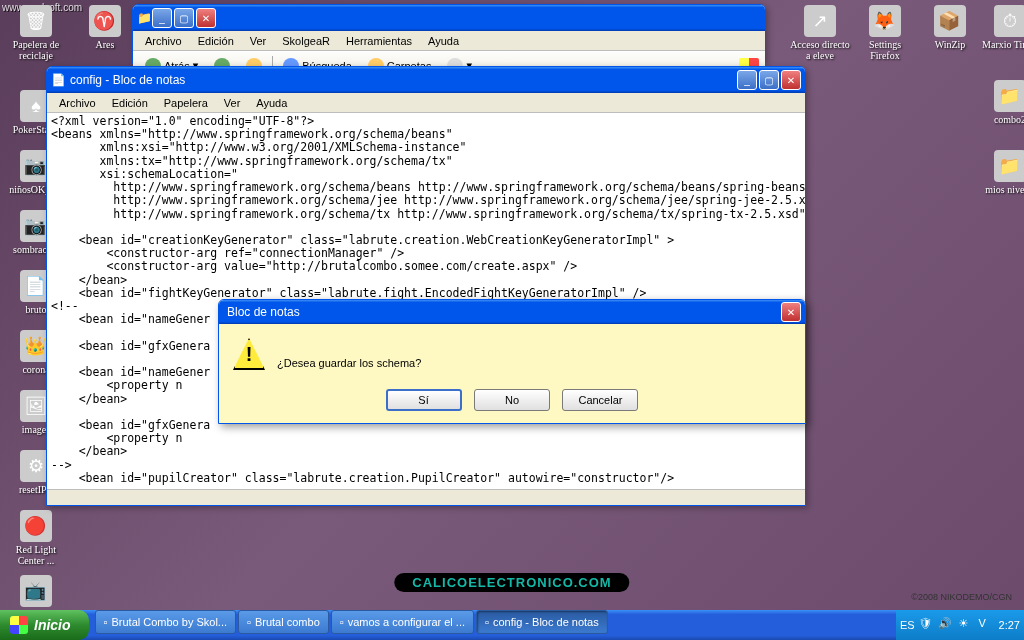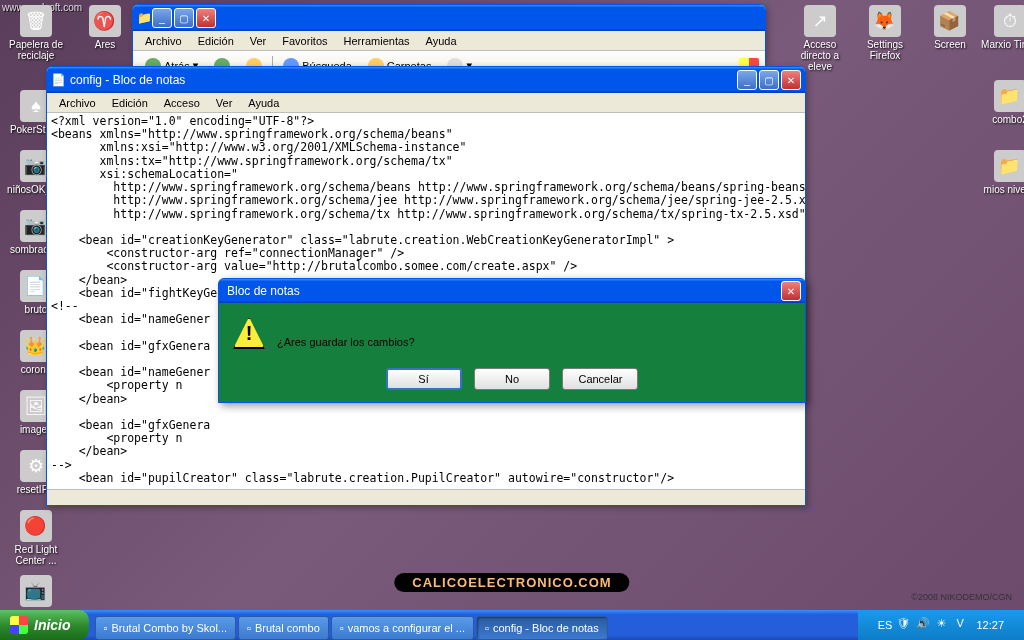--- a/index.html
+++ b/index.html
@@ -3,59 +3,59 @@
 <meta charset="utf-8">
 <style>
 * { margin: 0; padding: 0; box-sizing: border-box; font-family: Tahoma, sans-serif; }
 body { width: 1024px; height: 640px; overflow: hidden; background: #6b4a6b; position: relative; }
 
 .desktop { position: absolute; inset: 0; background: linear-gradient(135deg, #5a3d5a 0%, #7a5a7a 50%, #6b4a6b 100%); }
 .desktop::before { content:""; position:absolute; right:15px; bottom:45px; color:#000; font-size:9px; }
 
 .desktop-icon { position: absolute; width: 60px; text-align: center; color: #fff; font-size: 10px; cursor: pointer; }
 .desktop-icon .icn { width: 32px; height: 32px; margin: 0 auto 2px; background: #ccc; border-radius: 4px; display:flex; align-items:center; justify-content:center; font-size:18px; }
-.desktop-icon .lbl { text-shadow: 1px 1px 2px #000; line-height: 1.1; }
+.desktop-icon .lbl { text-shadow: 1px 1px 2px #000; line-height: 1.1; font-family: Liberation Serif, serif; }
 
 .watermark { position: absolute; top: 2px; left: 2px; color: #fff; font-size: 10px; opacity: 0.8; text-shadow: 1px 1px #000; }
 .copyright { position: absolute; bottom: 38px; right: 12px; color: #333; font-size: 9px; }
-.calico { position: absolute; bottom: 48px; left: 50%; transform: translateX(-50%); color: #fdba74; font-size: 13px; font-weight: bold; letter-spacing: 1px; background:#000; padding:2px 18px; border-radius:10px; }
+.calico { position: absolute; bottom: 48px; left: 50%; transform: translateX(-50%); color: #14b8a6; font-size: 13px; font-weight: bold; letter-spacing: 1px; background:#000; padding:2px 18px; border-radius:10px; }
 
 .window { position: absolute; border: 1px solid #0055ea; border-radius: 6px 6px 0 0; box-shadow: 2px 2px 6px rgba(0,0,0,0.3); background: #ece9d8; }
 .titlebar { height: 26px; background: linear-gradient(#3b90f7, #0055ea 10%, #0055ea 90%, #003bb0); color: #fff; display: flex; align-items: center; padding: 0 4px; border-radius: 5px 5px 0 0; font-size: 12px; }
 .titlebar .ttl { flex: 1; padding-left: 4px; white-space: nowrap; overflow: hidden; }
 .winbtns { display: flex; gap: 2px; }
 .winbtn { width: 20px; height: 20px; background: linear-gradient(#7ba7e8, #3b6fc8); border: 1px solid #fff; border-radius: 3px; color:#fff; font-size:10px; display:flex; align-items:center; justify-content:center; cursor:pointer; }
 .winbtn.close { background: linear-gradient(#f08080, #c03030); }
 
 .menubar { height: 20px; background: #ece9d8; display: flex; align-items: center; padding: 0 4px; font-size: 11px; border-bottom: 1px solid #bdbdbd; }
 .menubar span { padding: 2px 8px; cursor: default; }
 
 .toolbar { height: 30px; background: linear-gradient(#fefefe,#ece9d8); display:flex; align-items:center; padding:0 6px; font-size:11px; gap:4px; border-bottom:1px solid #bdbdbd; }
 .tbtn { padding: 3px 6px; display:flex; align-items:center; gap:3px; cursor:pointer; border-radius:3px; }
 .tbtn .ic { width:16px; height:16px; background:#6a6; border-radius:50%; display:inline-block; }
 
 .notepad-body { height: calc(100% - 46px); background:#fff; font-family: 'Lucida Console', monospace; font-size: 11.5px; padding: 2px 4px; white-space: pre; overflow: auto; color:#000; line-height:1.15; }
 .scrollbar-h { position:absolute; bottom:0; left:0; right:0; height:16px; background:#ece9d8; border-top:1px solid #bdbdbd; }
 
-.dialog { position: absolute; border: 1px solid #0055ea; background: #15803d; box-shadow: 3px 3px 8px rgba(0,0,0,0.4); border-radius: 6px 6px 0 0; }
+.dialog { position: absolute; border: 1px solid #0055ea; background: #fef9c3; box-shadow: 3px 3px 8px rgba(0,0,0,0.4); border-radius: 6px 6px 0 0; margin-top: 21px; }
 .dialog .titlebar { height: 24px; }
 .dlg-body { padding: 14px 14px 12px; font-size: 11px; display:flex; gap:12px; }
 .dlg-icon { width:32px; height:32px; background:#ffeb3b; border:2px solid #000; display:flex; align-items:center; justify-content:center; font-size:20px; font-weight:bold; clip-path: polygon(50% 0, 100% 100%, 0 100%); }
 .dlg-msg { line-height:1.5; }
 .dlg-btns { text-align:center; padding: 6px 8px 12px; }
 .dlg-btns button { width:76px; height:22px; margin:0 4px; font-size:11px; background:linear-gradient(#fff,#e0e0e0); border:1px solid #7a7a7a; border-radius:3px; cursor:pointer; }
 .dlg-btns button:first-child { border:2px solid #3b6fc8; }
 
-.taskbar { position: absolute; bottom: 0; left: 0; right: 0; height: 30px; background: linear-gradient(#3b90f7, #245edb 15%, #245edb 85%, #1a4ab0); display: flex; align-items: flex-end; }
+.taskbar { position: absolute; bottom: 0; left: 0; right: 0; height: 30px; background: linear-gradient(#3b90f7, #245edb 15%, #245edb 85%, #1a4ab0); display: flex; align-items: flex-start; }
 .start { height: 30px; padding: 0 18px 0 10px; background: linear-gradient(#5fc15f, #2e8b2e 50%, #1a6b1a); color: #fff; font-weight: bold; font-size: 14px; font-style: italic; display:flex; align-items:center; gap:6px; cursor:pointer; border-radius:0 10px 10px 0; }
 .start .winlogo { width:18px; height:18px; background: conic-gradient(#f44 0 25%, #4f4 25% 50%, #44f 50% 75%, #ff4 75% 100%); border-radius:3px; }
 .task-items { flex:1; display:flex; gap:2px; padding:0 6px; height:24px; align-items:center; }
 .task-item { height:24px; padding:0 8px; background:linear-gradient(#5a9ae8,#3b7ad0); color:#fff; font-size:11px; border-radius:3px; display:flex; align-items:center; gap:4px; cursor:pointer; max-width:160px; overflow:hidden; white-space:nowrap; border:1px solid #2a5aa0; }
 .task-item.active { background:linear-gradient(#2a5aa0,#3b7ad0); box-shadow: inset 1px 1px 2px rgba(0,0,0,0.4); }
-.tray { background: linear-gradient(#1a9aea, #0d7dc8); height:30px; padding:0 20px; display:flex; align-items:center; gap:4px; color:#fff; font-size:11px; }
+.tray { background: linear-gradient(#1a9aea, #0d7dc8); height:30px; padding:0 4px; display:flex; align-items:center; gap:4px; color:#fff; font-size:11px; }
 .tray .ticn { width:16px; height:16px; }
 </style>
 </head>
 <body>
 
 <div class="desktop">
   <div class="watermark">www.zealsoft.com</div>
   <div class="calico">CALICOELECTRONICO.COM</div>
   <div class="copyright">©2008 NIKODEMO/CGN</div>
   <div id="icons-left">
@@ -108,21 +108,21 @@
       <div class="desktop-icon" style="top: 5px; left: 790px;">
         <div class="icn">↗</div>
         <div class="lbl">Acceso directo a eleve</div>
       </div>
       <div class="desktop-icon" style="top: 5px; left: 855px;">
         <div class="icn">🦊</div>
         <div class="lbl">Settings Firefox</div>
       </div>
       <div class="desktop-icon" style="top: 5px; left: 920px;">
         <div class="icn">📦</div>
-        <div class="lbl">Screen</div>
+        <div class="lbl">WinZip</div>
       </div>
       <div class="desktop-icon" style="top: 5px; left: 980px;">
         <div class="icn">⏱</div>
         <div class="lbl">Marxio Timer</div>
       </div>
       <div class="desktop-icon" style="top: 80px; left: 980px;">
         <div class="icn">📁</div>
         <div class="lbl">combo2</div>
       </div>
       <div class="desktop-icon" style="top: 150px; left: 980px;">
@@ -138,21 +138,21 @@
     <div class="winbtns">
       <div class="winbtn">_</div>
       <div class="winbtn">▢</div>
       <div class="winbtn close">✕</div>
     </div>
   </div>
   <div class="menubar" id="explorer-menu">
       <span>Archivo</span>
       <span>Edición</span>
       <span>Ver</span>
-      <span>Favoritos</span>
+      <span>SkolgeaR</span>
       <span>Herramientas</span>
       <span>Ayuda</span>
     </div>
   <div class="toolbar">
     <div class="tbtn"><span class="ic"></span><span>Atrás</span> ▾</div>
     <div class="tbtn">
         <span class="ic" style="background:#6a6"></span>
       </div>
     <div class="tbtn">
         <span class="ic" style="background:#fc6"></span>
@@ -178,21 +178,21 @@
     <span class="ttl">config - Bloc de notas</span>
     <div class="winbtns">
       <div class="winbtn">_</div>
       <div class="winbtn">▢</div>
       <div class="winbtn close">✕</div>
     </div>
   </div>
   <div class="menubar" id="notepad-menu">
       <span>Archivo</span>
       <span>Edición</span>
-      <span>Acceso</span>
+      <span>Papelera</span>
       <span>Ver</span>
       <span>Ayuda</span>
     </div>
   <div class="notepad-body" id="notepad-body">&lt;?xml version="1.0" encoding="UTF-8"?&gt;
 &lt;beans xmlns="http://www.springframework.org/schema/beans"
        xmlns:xsi="http://www.w3.org/2001/XMLSchema-instance"
        xmlns:tx="http://www.springframework.org/schema/tx"
        xsi:schemaLocation="
          http://www.springframework.org/schema/beans http://www.springframework.org/schema/beans/spring-beans
          http://www.springframework.org/schema/jee http://www.springframework.org/schema/jee/spring-jee-2.5.x
@@ -231,21 +231,21 @@
   <div class="titlebar">
     <span class="ttl">Bloc de notas</span>
     <div class="winbtns">
         <div class="winbtn close">✕</div>
       </div>
   </div>
   <div class="dlg-body">
     <div class="dlg-icon">!</div>
     <div class="dlg-msg">
       <br>
-      <div>¿Ares guardar los cambios?</div>
+      <div>¿Desea guardar los schema?</div>
     </div>
   </div>
   <div class="dlg-btns">
     <button>Sí</button>
     <button>No</button>
     <button>Cancelar</button>
   </div>
 </div>
 
 <div class="taskbar">
@@ -258,15 +258,15 @@
       <div class="task-item"><span>▫</span>Brutal combo</div>
       <div class="task-item"><span>▫</span>vamos a configurar el ...</div>
       <div class="task-item active"><span>▫</span>config - Bloc de notas</div>
     </div>
   <div class="tray">
     <span>ES</span>
     <span class="ticn">🛡</span>
     <span class="ticn">🔊</span>
     <span class="ticn">☀</span>
     <span class="ticn">V</span>
-    <span>12:27</span>
+    <span>2:27</span>
   </div>
 </div>
 
 </body></html>

